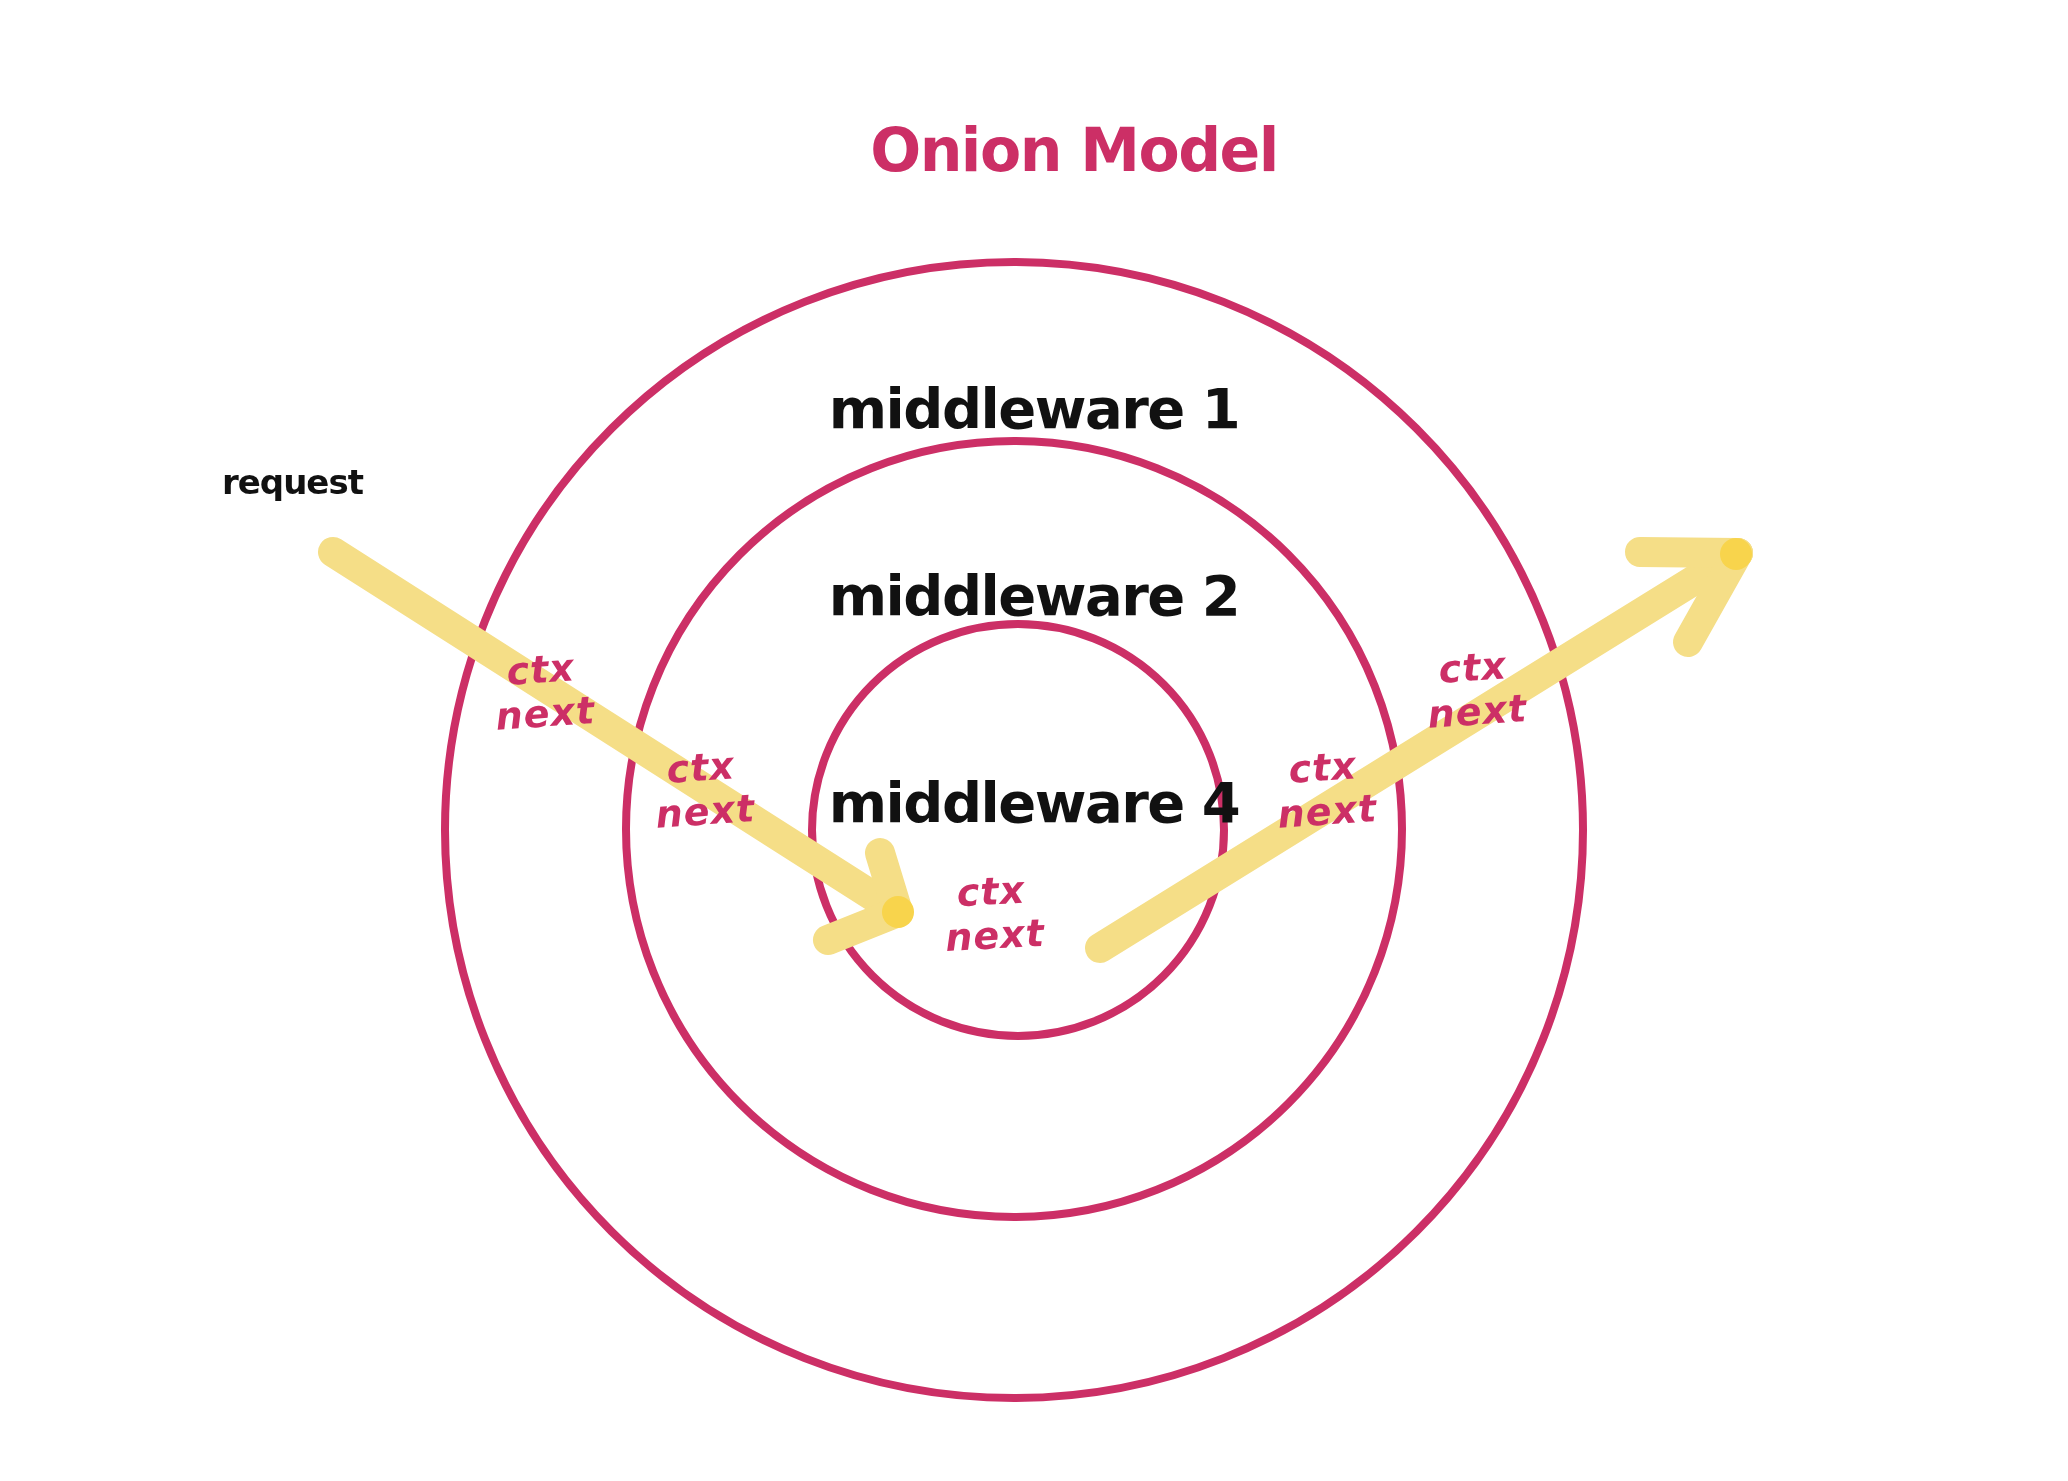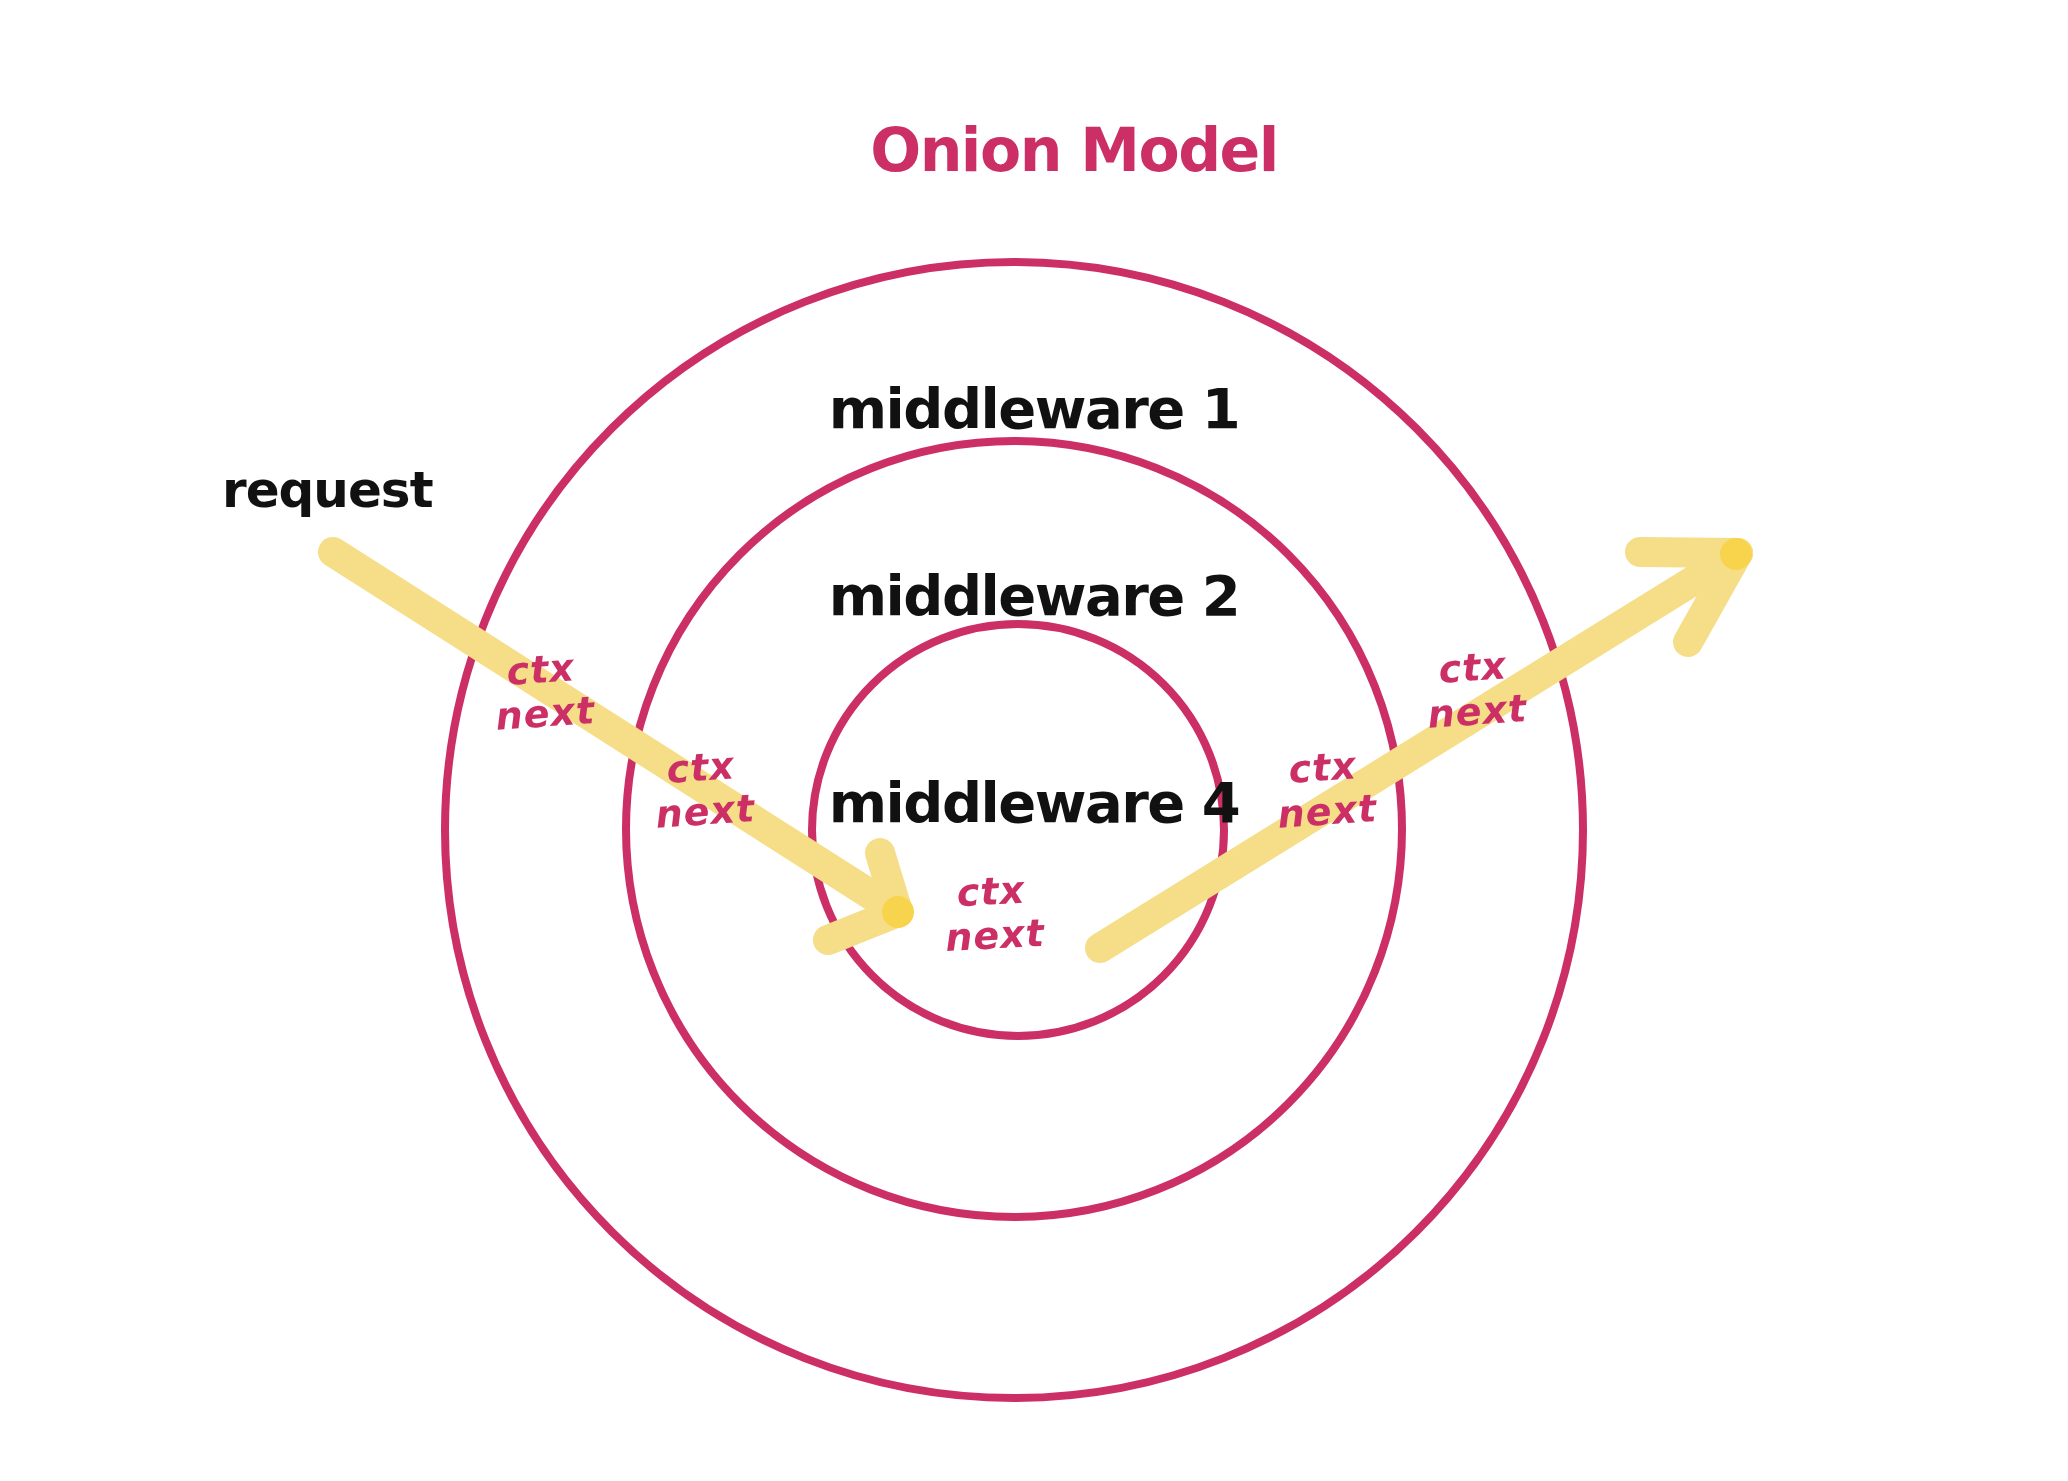--- a/index.html
+++ b/index.html
@@ -54,21 +54,21 @@
     font-weight: 700;
     letter-spacing: -1.5px;
     color: #111111;
   }
   #mw1 { top: 352px; margin-top: 29px; }
   #mw2 { top: 568px; }
   #mw3 { top: 775px; }
   
   .endpoint-label {
     font-family: "DejaVu Sans", sans-serif;
-    font-size: 50px;
+    font-size: 34px;
     font-weight: 700;
     letter-spacing: -1px;
     color: #111111;
   }
   #request-label  { left: 222px;  top: 465px; }
   #response-label { left: 1592px; top: 465px; }
   
   .ctx-pair {
     position: absolute;
     color: #CC2F66;

